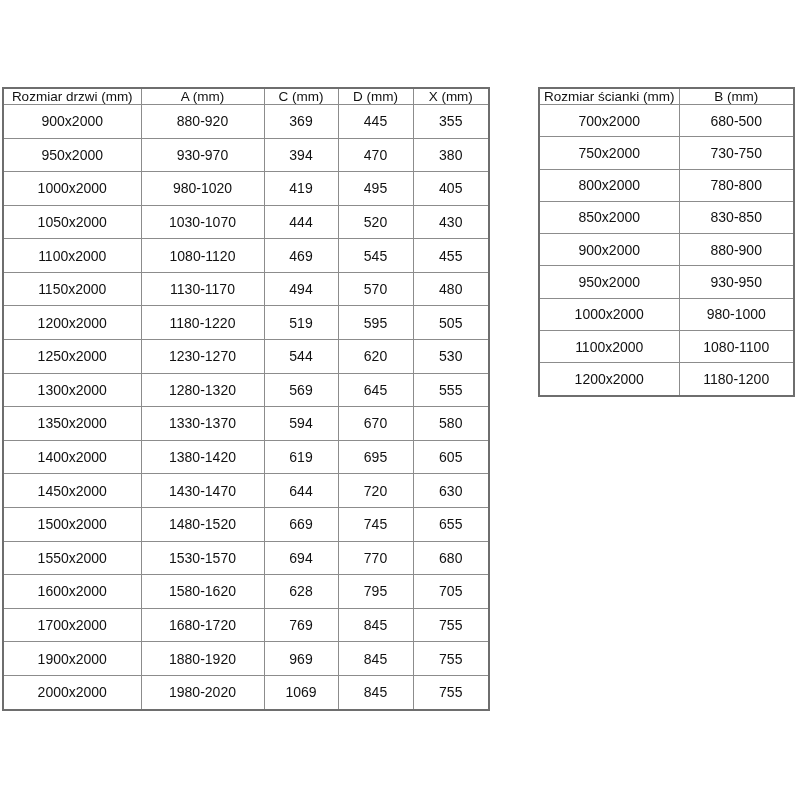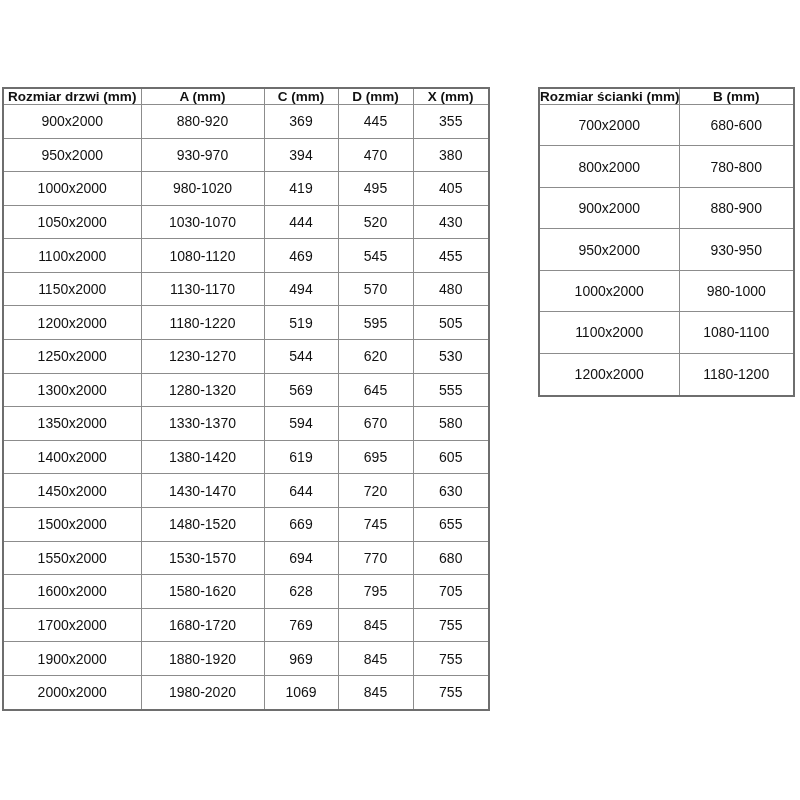--- a/index.html
+++ b/index.html
@@ -26,21 +26,21 @@
     border: 1px solid #8c8c8c;
     text-align: center;
     vertical-align: middle;
     padding: 0;
     font-size: 14px;
     color: #111111;
     white-space: nowrap;
     overflow: hidden;
   }
   table.tbl th {
-    font-weight: bold;
+    font-weight: normal;
     font-size: 13.5px;
   }
   .tbl-doors {
     left: 2px;
     top: 87px;
     width: 486px;
     height: 624px;
   }
   .tbl-walls {
     left: 538px;
@@ -209,27 +209,35 @@
     </colgroup>
   <thead>
         <tr>
           <th>Rozmiar ścianki (mm)</th>
           <th>B (mm)</th>
         </tr>
       </thead>
       <tbody>
         <tr>
           <td>700x2000</td>
-          <td>680-600</td>
+          <td>680-500</td>
+        </tr>
+        <tr>
+          <td>750x2000</td>
+          <td>730-750</td>
         </tr>
         <tr>
           <td>800x2000</td>
           <td>780-800</td>
         </tr>
         <tr>
+          <td>850x2000</td>
+          <td>830-850</td>
+        </tr>
+        <tr>
           <td>900x2000</td>
           <td>880-900</td>
         </tr>
         <tr>
           <td>950x2000</td>
           <td>930-950</td>
         </tr>
         <tr>
           <td>1000x2000</td>
           <td>980-1000</td>

